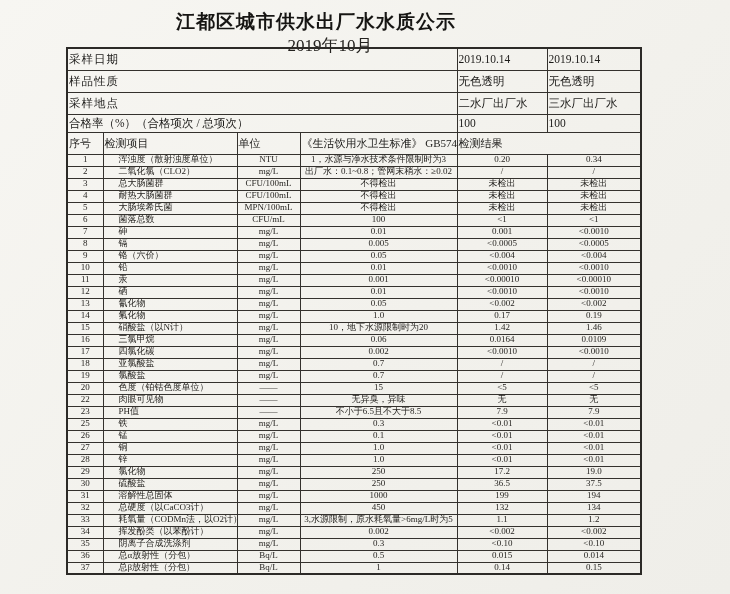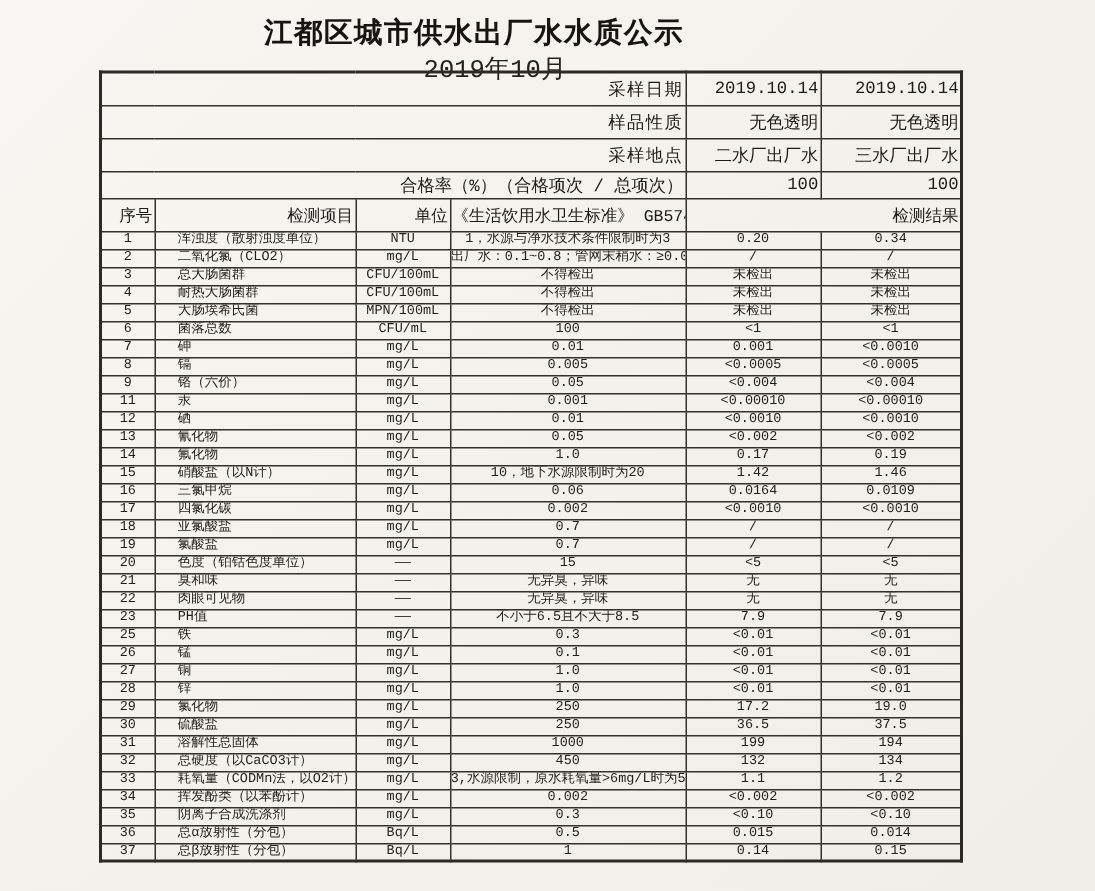--- a/index.html
+++ b/index.html
@@ -1,37 +1,37 @@
 <!DOCTYPE html>
 <html><head>
 <meta charset="utf-8">
 <style>
   html,body { margin:0; padding:0; background:#dddbd6; }
   .page {
     position:relative; width:730px; height:594px;
     background:linear-gradient(135deg,#f7f6f2 0%, #f2f1ec 55%, #efeee9 100%);
-    font-family:Liberation Mono, monospace;
+    font-family:Liberation Serif, serif;
     color:#1c1b19; overflow:hidden;
   }
   .title {
     position:absolute; top:9px; left:0; width:632px;
     text-align:center; font-size:19px; font-weight:700; letter-spacing:1px;
     color:#161513;
   }
   .subtitle {
     position:absolute; top:34px; left:0; width:660px;
     text-align:center; font-size:17px; color:#24221f;
   }
   table.wq {
     position:absolute; left:66px; top:47px; width:574px;
     border-collapse:collapse; table-layout:fixed;
     border:2px solid #2c2a27;
   }
   table.wq td { border:1px solid #34312d; overflow:hidden; white-space:nowrap; }
-  thead td { text-align:right; font-size:11.5px; }
+  thead td { text-align:left; font-size:11.5px; }
   tr.meta-row { height:22px; }
   tr.rate-row { height:17px; }
   tr.cols-row { height:22px; }
   tr.cols-row td { font-size:11px; }
   tbody tr { height:12px; }
   tbody td { padding:0; font-size:9px; line-height:1.05; text-align:center; color:#211f1c; }
   tbody td.c1 { text-align:left; padding-left:15px; }
   .meta-label { letter-spacing:1px; }
 </style>
 </head>
@@ -146,20 +146,28 @@
         </tr>
         <tr>
           <td class="c0">9</td>
           <td class="c1">铬（六价）</td>
           <td class="c2">mg/L</td>
           <td class="c3">0.05</td>
           <td class="c4">&lt;0.004</td>
           <td class="c5">&lt;0.004</td>
         </tr>
         <tr>
+          <td class="c0">10</td>
+          <td class="c1">铅</td>
+          <td class="c2">mg/L</td>
+          <td class="c3">0.01</td>
+          <td class="c4">&lt;0.0010</td>
+          <td class="c5">&lt;0.0010</td>
+        </tr>
+        <tr>
           <td class="c0">11</td>
           <td class="c1">汞</td>
           <td class="c2">mg/L</td>
           <td class="c3">0.001</td>
           <td class="c4">&lt;0.00010</td>
           <td class="c5">&lt;0.00010</td>
         </tr>
         <tr>
           <td class="c0">12</td>
           <td class="c1">硒</td>
@@ -226,28 +234,20 @@
         </tr>
         <tr>
           <td class="c0">20</td>
           <td class="c1">色度（铂钴色度单位）</td>
           <td class="c2">——</td>
           <td class="c3">15</td>
           <td class="c4">&lt;5</td>
           <td class="c5">&lt;5</td>
         </tr>
         <tr>
-          <td class="c0">21</td>
-          <td class="c1">臭和味</td>
-          <td class="c2">——</td>
-          <td class="c3">无异臭，异味</td>
-          <td class="c4">无</td>
-          <td class="c5">无</td>
-        </tr>
-        <tr>
           <td class="c0">22</td>
           <td class="c1">肉眼可见物</td>
           <td class="c2">——</td>
           <td class="c3">无异臭，异味</td>
           <td class="c4">无</td>
           <td class="c5">无</td>
         </tr>
         <tr>
           <td class="c0">23</td>
           <td class="c1">PH值</td>

